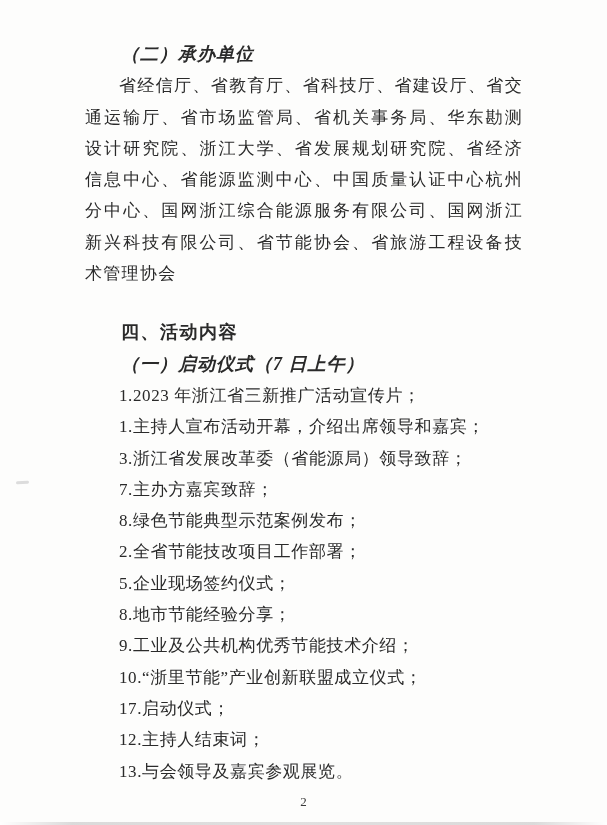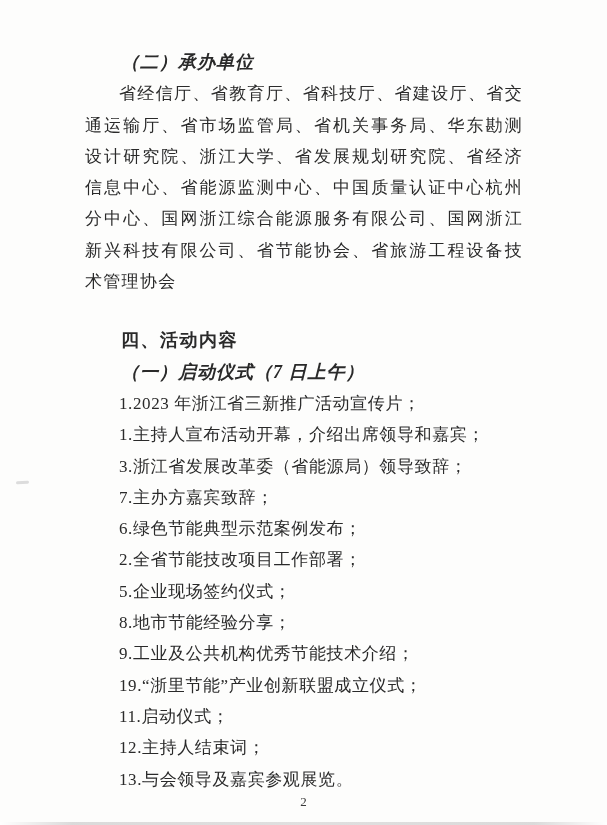--- a/index.html
+++ b/index.html
@@ -10,21 +10,21 @@
     height: 825px;
     margin: 0 auto;
     background: #fdfdfc;
     overflow: hidden;
     font-family: "Liberation Serif", serif;
     color: #2a2a2a;
   }
   .content {
     position: absolute;
     left: 85px;
-    top: 47px;
+    top: 39px;
     width: 438px;
     font-size: 17px;
     line-height: 31.3px;
   }
   .heading-kai {
     font-size: 18px;
     font-weight: bold;
     font-style: italic;
     font-family: "Liberation Serif", serif;
     text-indent: 2em;
@@ -85,27 +85,27 @@
 <div class="page">
   <div class="content">
     <div class="heading-kai">（二）承办单位</div>
     <div class="body-para">省经信厅、省教育厅、省科技厅、省建设厅、省交通运输厅、省市场监管局、省机关事务局、华东勘测设计研究院、浙江大学、省发展规划研究院、省经济信息中心、省能源监测中心、中国质量认证中心杭州分中心、国网浙江综合能源服务有限公司、国网浙江新兴科技有限公司、省节能协会、省旅游工程设备技术管理协会</div>
     <div class="heading-hei">四、活动内容</div>
     <div class="heading-kai">（一）启动仪式（7 日上午）</div>
     <div class="agenda-item">1.2023 年浙江省三新推广活动宣传片；</div>
     <div class="agenda-item">1.主持人宣布活动开幕，介绍出席领导和嘉宾；</div>
     <div class="agenda-item">3.浙江省发展改革委（省能源局）领导致辞；</div>
     <div class="agenda-item">7.主办方嘉宾致辞；</div>
-    <div class="agenda-item">6.绿色节能典型示范案例发布；</div>
+    <div class="agenda-item">8.绿色节能典型示范案例发布；</div>
     <div class="agenda-item">2.全省节能技改项目工作部署；</div>
     <div class="agenda-item">5.企业现场签约仪式；</div>
     <div class="agenda-item">8.地市节能经验分享；</div>
     <div class="agenda-item">9.工业及公共机构优秀节能技术介绍；</div>
-    <div class="agenda-item">19.“浙里节能”产业创新联盟成立仪式；</div>
-    <div class="agenda-item">11.启动仪式；</div>
+    <div class="agenda-item">10.“浙里节能”产业创新联盟成立仪式；</div>
+    <div class="agenda-item">17.启动仪式；</div>
     <div class="agenda-item">12.主持人结束词；</div>
     <div class="agenda-item">13.与会领导及嘉宾参观展览。</div>
   </div>
 
   <div class="page-number">2</div>
   <div class="scan-dash"></div>
   <div class="scan-edge"></div>
 </div>
 
 </body></html>

